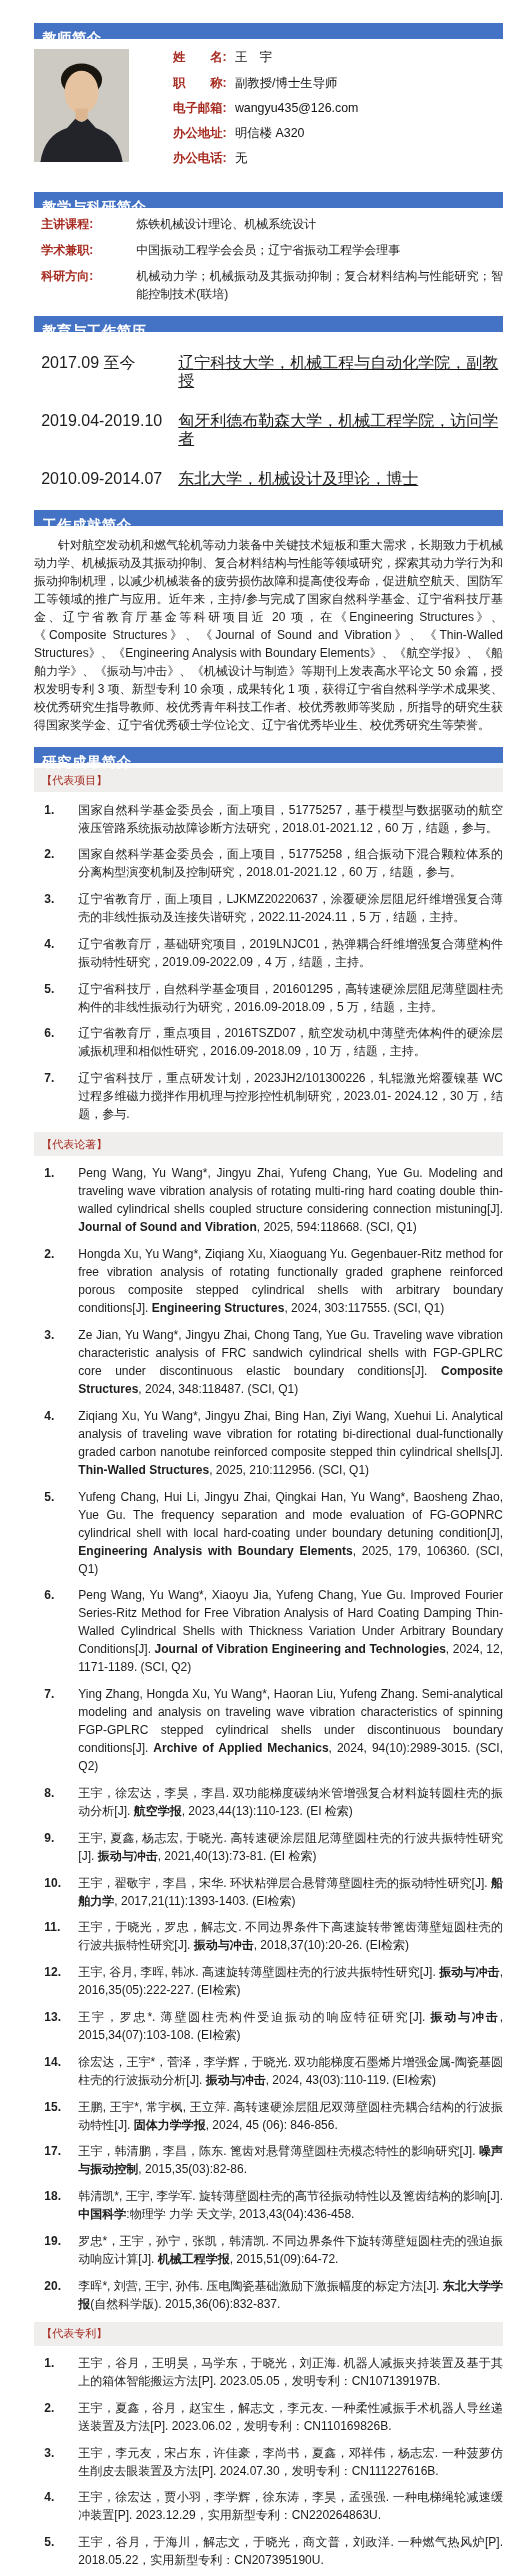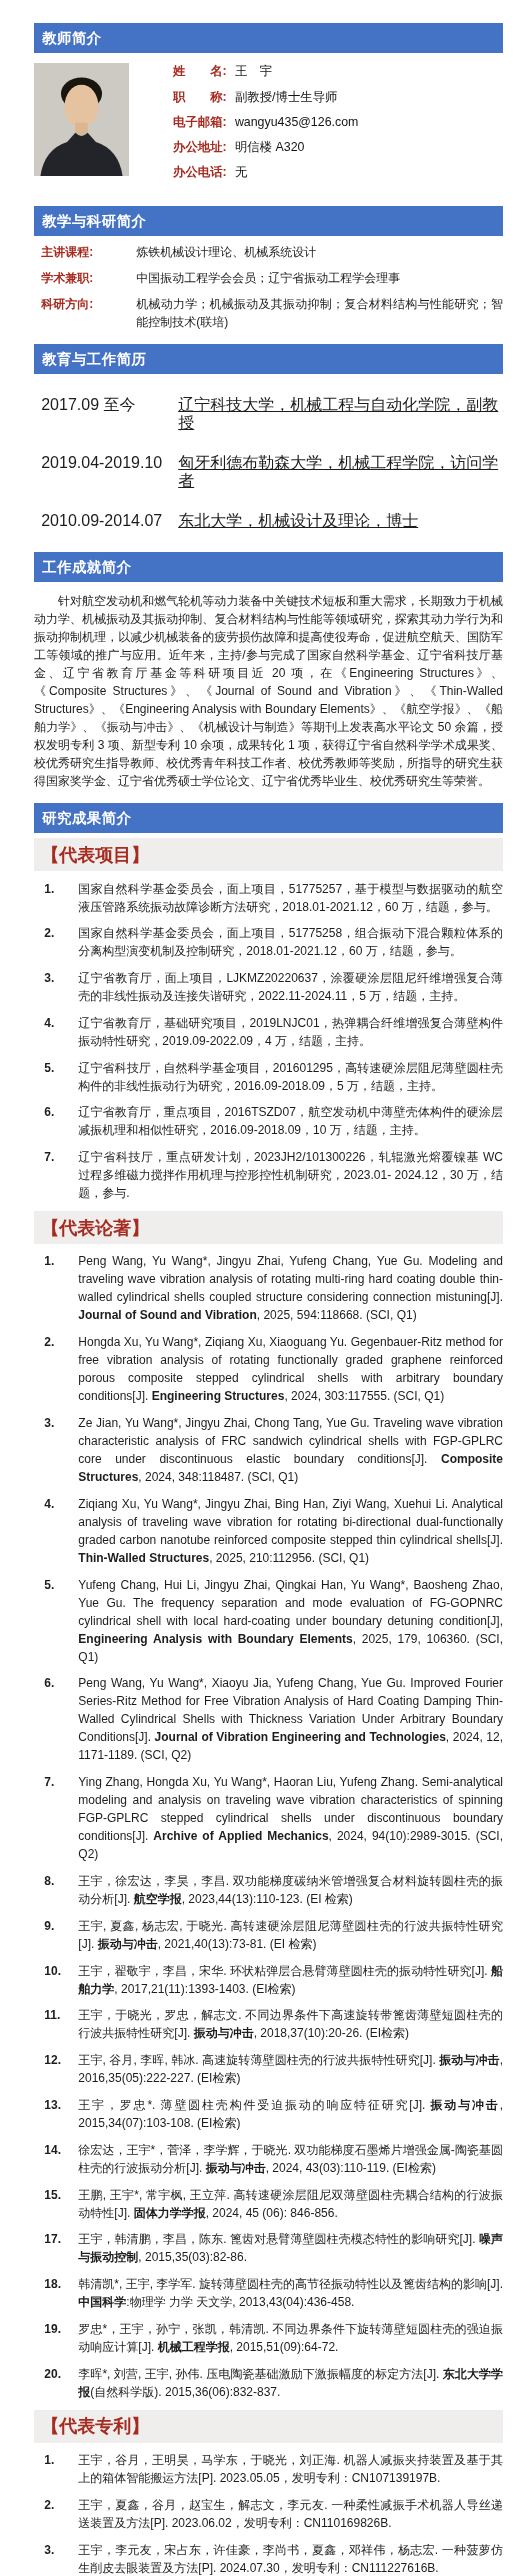--- a/index.html
+++ b/index.html
@@ -1,36 +1,36 @@
 <!DOCTYPE html>
 <html style="font-size:8.2px"><head>
 <meta charset="utf-8">
 <style>
   html,body{margin:0;padding:0;background:#ffffff;}
   body{width:528px;font-family:"Liberation Sans","DejaVu Sans",sans-serif;color:#1d1d1d;}
   .page{padding:23px 25px 0 34px;}
-  .banner{background:#4472C4;color:#ffffff;font-weight:bold;font-size:14.4px;height:30px;line-height:30px;padding-left:8.2px;letter-spacing:0.5px;margin-top:13.4px;}
+  .banner{background:#4472C4;color:#ffffff;font-weight:bold;font-size:14.4px;height:16px;line-height:30px;padding-left:8.2px;letter-spacing:0.5px;margin-top:13.4px;}
   .banner.first{margin-top:0;}
   
   .profile{display:flex;padding:10.3px 0 2.1px 0;}
   .photo-wrap{width:95px;height:113px;margin-right:44px;flex:none;background:#cdc9c3;overflow:hidden;}
   .fields{flex:1;padding-top:1px;}
   .field-row{display:flex;font-size:12.4px;line-height:14.4px;margin-bottom:10.8px;align-items:flex-end;}
   .field-label{color:#A62B20;font-weight:bold;white-space:pre;margin-right:8.2px;}
   .field-value{color:#141414;}
   
   .teach-row{display:flex;font-size:12px;line-height:18px;margin:7.7px 0;padding-left:7.2px;}
   .teach-label{width:95px;min-width:95px;color:#A62B20;font-weight:bold;}
   .teach-value{flex:1;text-align:justify;}
   
   .edu-row{display:flex;font-size:16px;line-height:18px;margin:22px 0;padding-left:7.2px;}
   .edu-period{width:137px;min-width:137px;}
   .edu-detail{flex:1;text-decoration:underline;}
   .para{font-size:12px;line-height:18px;text-align:justify;text-indent:2em;margin:9.3px 0 12.4px 0;}
-  .subtag{background:#EFEEEC;color:#A62B20;font-weight:bold;font-size:18px;padding:4.6px 0 4.6px 7.2px;margin:5.2px 0 8.2px 0;}
+  .subtag{background:#EFEEEC;color:#A62B20;font-weight:normal;font-size:11px;padding:4.6px 0 4.6px 7.2px;margin:5.2px 0 8.2px 0;}
   .item{display:flex;font-size:12px;line-height:18px;margin-bottom:8.8px;padding-left:10.3px;}
   .item .num{width:34px;min-width:34px;font-weight:bold;}
   .item .txt{flex:1;text-align:justify;}
   .jbold{font-weight:bold;}
 </style>
 </head>
 <body>
 
 <div class="page">
 

